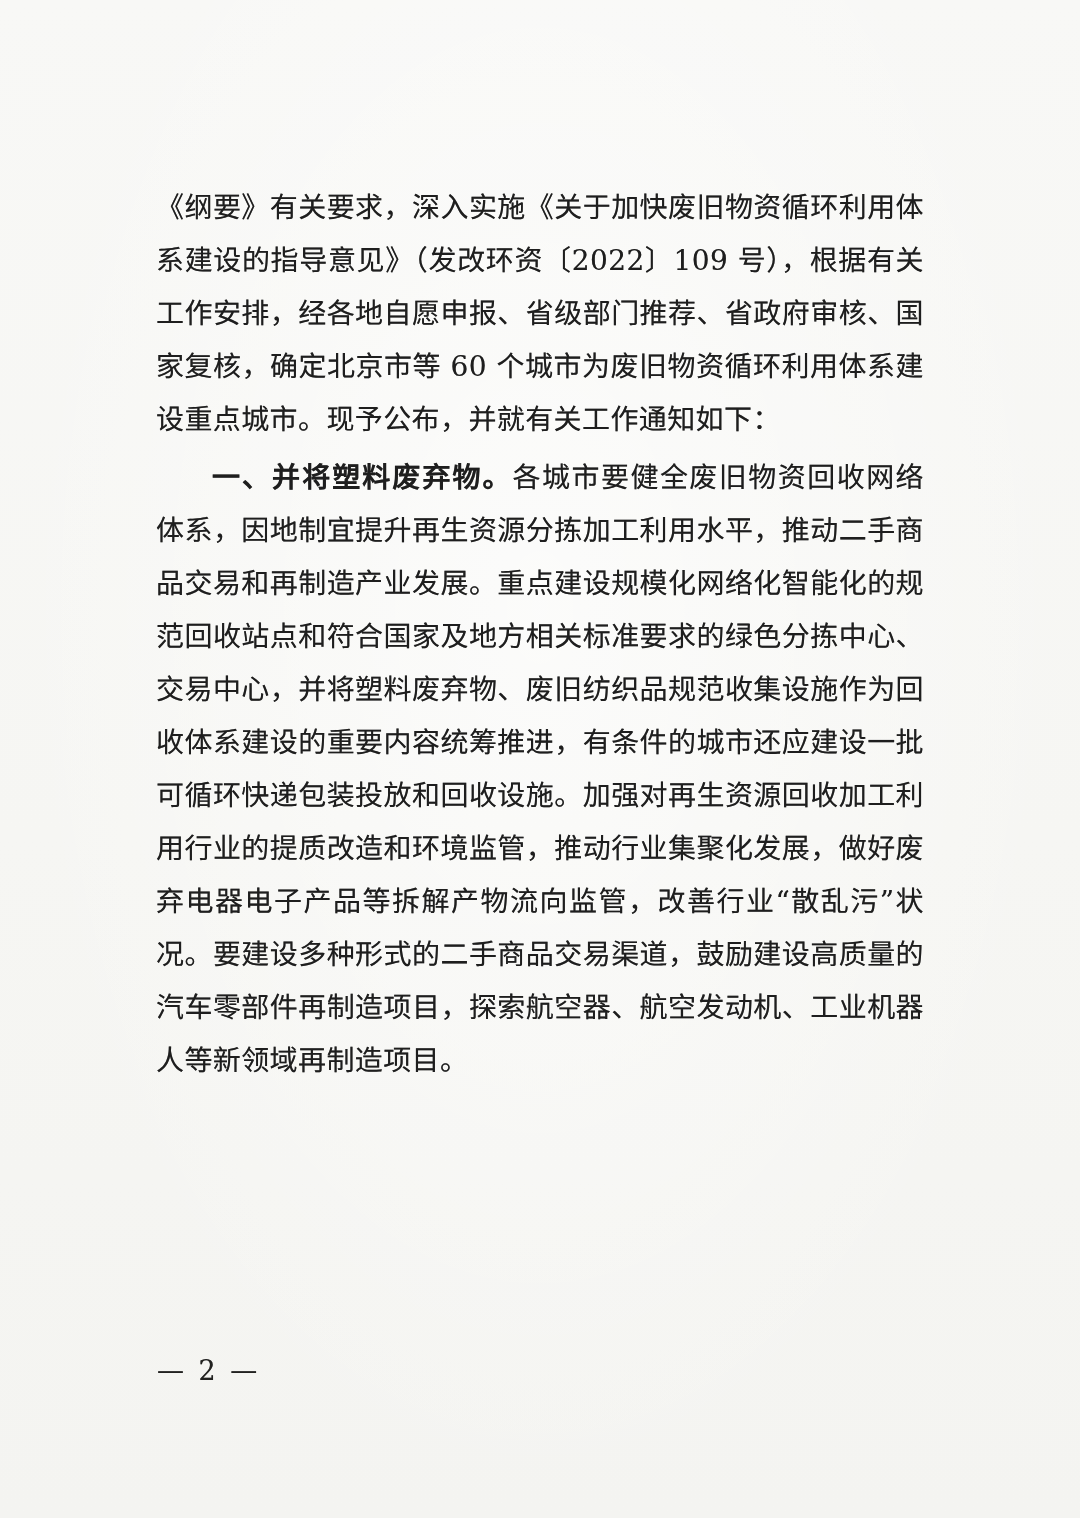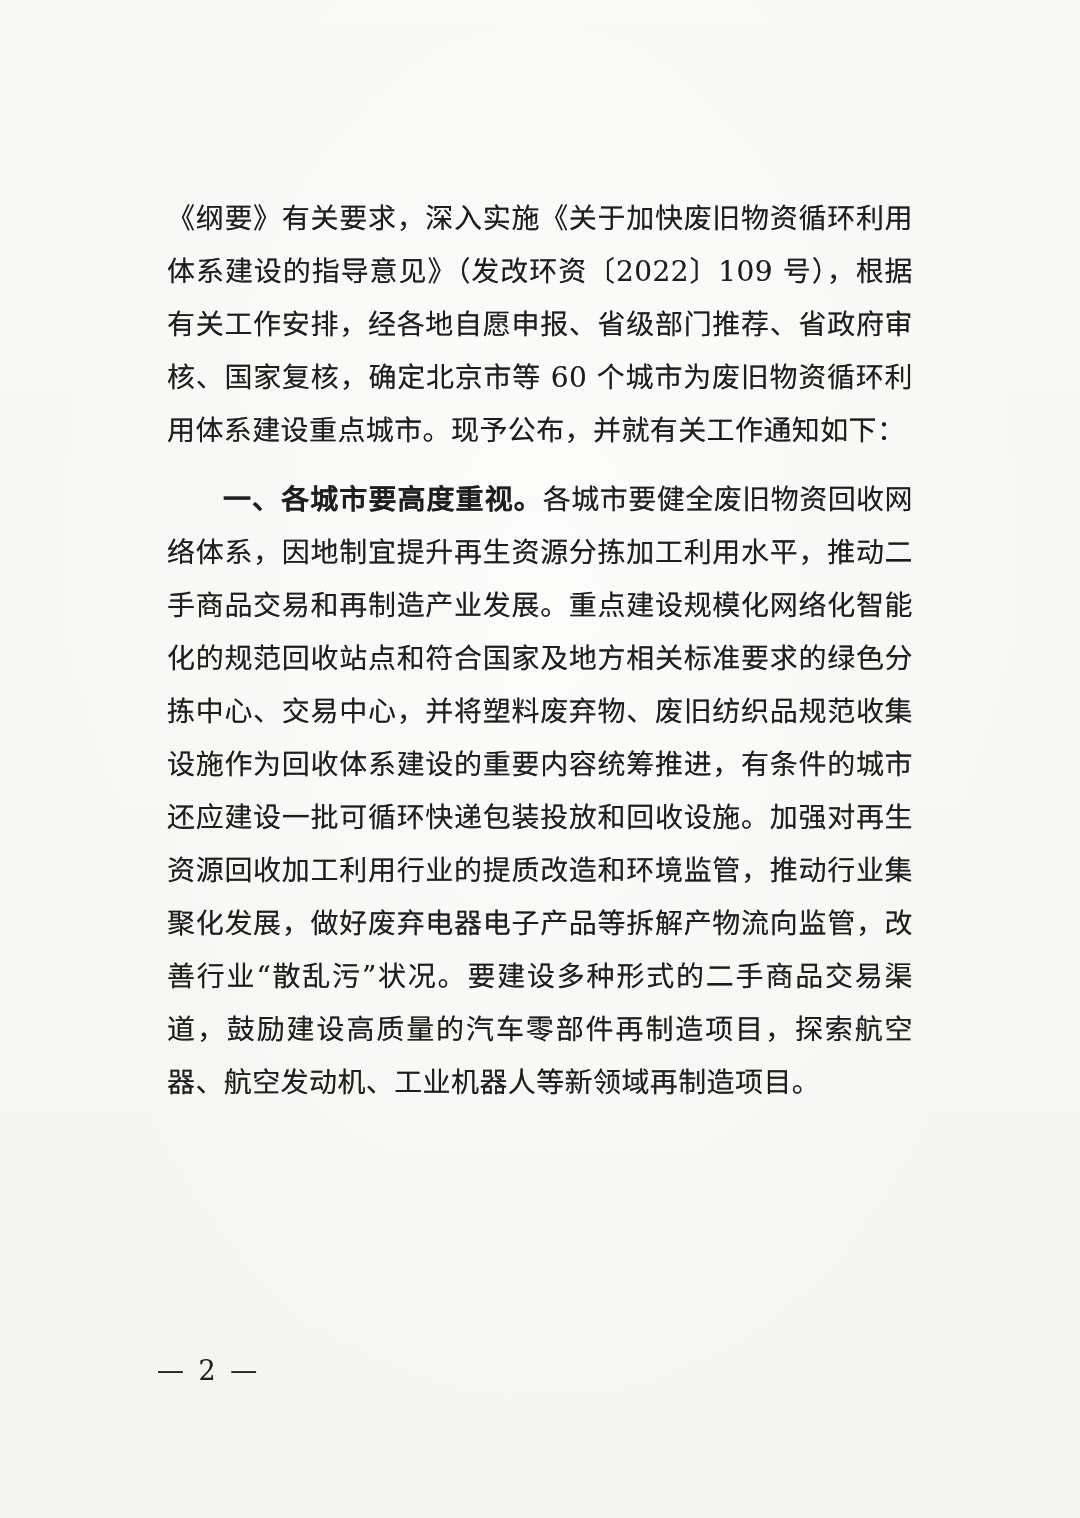--- a/index.html
+++ b/index.html
@@ -31,21 +31,21 @@
     width: 778px;
     font-size: 28px;
     line-height: 53px;
     text-align: justify;
     text-justify: inter-character;
     letter-spacing: 0.4px;
     
     text-shadow: 0 0 0.6px rgba(20,20,20,0.55);
   }
   .para {
-    margin: 16px;
+    margin: 5px;
     padding: 0;
     text-indent: 2em;
   }
   .para.continuation {
     text-indent: 0;
   }
   .section-lead {
     font-weight: bold;
     font-family: "DejaVu Sans", "Liberation Sans", sans-serif;
     letter-spacing: 1px;
@@ -63,20 +63,20 @@
 </style>
 </head>
 <body>
 
 <div class="page">
 
   <div class="text-block">
 
     <p class="para continuation"><span>《纲要》有关要求，深入实施《关于加快废旧物资循环利用体系建设的指导意见》（发改环资〔2022〕109 号），根据有关工作安排，经各地自愿申报、省级部门推荐、省政府审核、国家复核，确定北京市等 60 个城市为废旧物资循环利用体系建设重点城市。现予公布，并就有关工作通知如下：</span></p>
 
-    <p class="para"><strong class="section-lead">一、各城市要高度重视。</strong><span>各城市要健全废旧物资回收网络体系，因地制宜提升再生资源分拣加工利用水平，推动二手商品交易和再制造产业发展。重点建设规模化网络化智能化的规范回收站点和符合国家及地方相关标准要求的绿色分拣中心、交易中心，并将塑料废弃物、废旧纺织品规范收集设施作为回收体系建设的重要内容统筹推进，有条件的城市还应建设一批可循环快递包装投放和回收设施。加强对再生资源回收加工利用行业的提质改造和环境监管，推动行业集聚化发展，做好废弃电器电子产品等拆解产物流向监管，改善行业“散乱污”状况。要建设多种形式的二手商品交易渠道，鼓励建设高质量的汽车零部件再制造项目，探索航空器、航空发动机、工业机器人等新领域再制造项目。</span></p>
+    <p class="para"><strong class="section-lead">一、并将塑料废弃物。</strong><span>各城市要健全废旧物资回收网络体系，因地制宜提升再生资源分拣加工利用水平，推动二手商品交易和再制造产业发展。重点建设规模化网络化智能化的规范回收站点和符合国家及地方相关标准要求的绿色分拣中心、交易中心，并将塑料废弃物、废旧纺织品规范收集设施作为回收体系建设的重要内容统筹推进，有条件的城市还应建设一批可循环快递包装投放和回收设施。加强对再生资源回收加工利用行业的提质改造和环境监管，推动行业集聚化发展，做好废弃电器电子产品等拆解产物流向监管，改善行业“散乱污”状况。要建设多种形式的二手商品交易渠道，鼓励建设高质量的汽车零部件再制造项目，探索航空器、航空发动机、工业机器人等新领域再制造项目。</span></p>
 
 
   </div>
 
   <div class="page-number">— 2 —</div>
 
 </div>
 
 </body></html>

